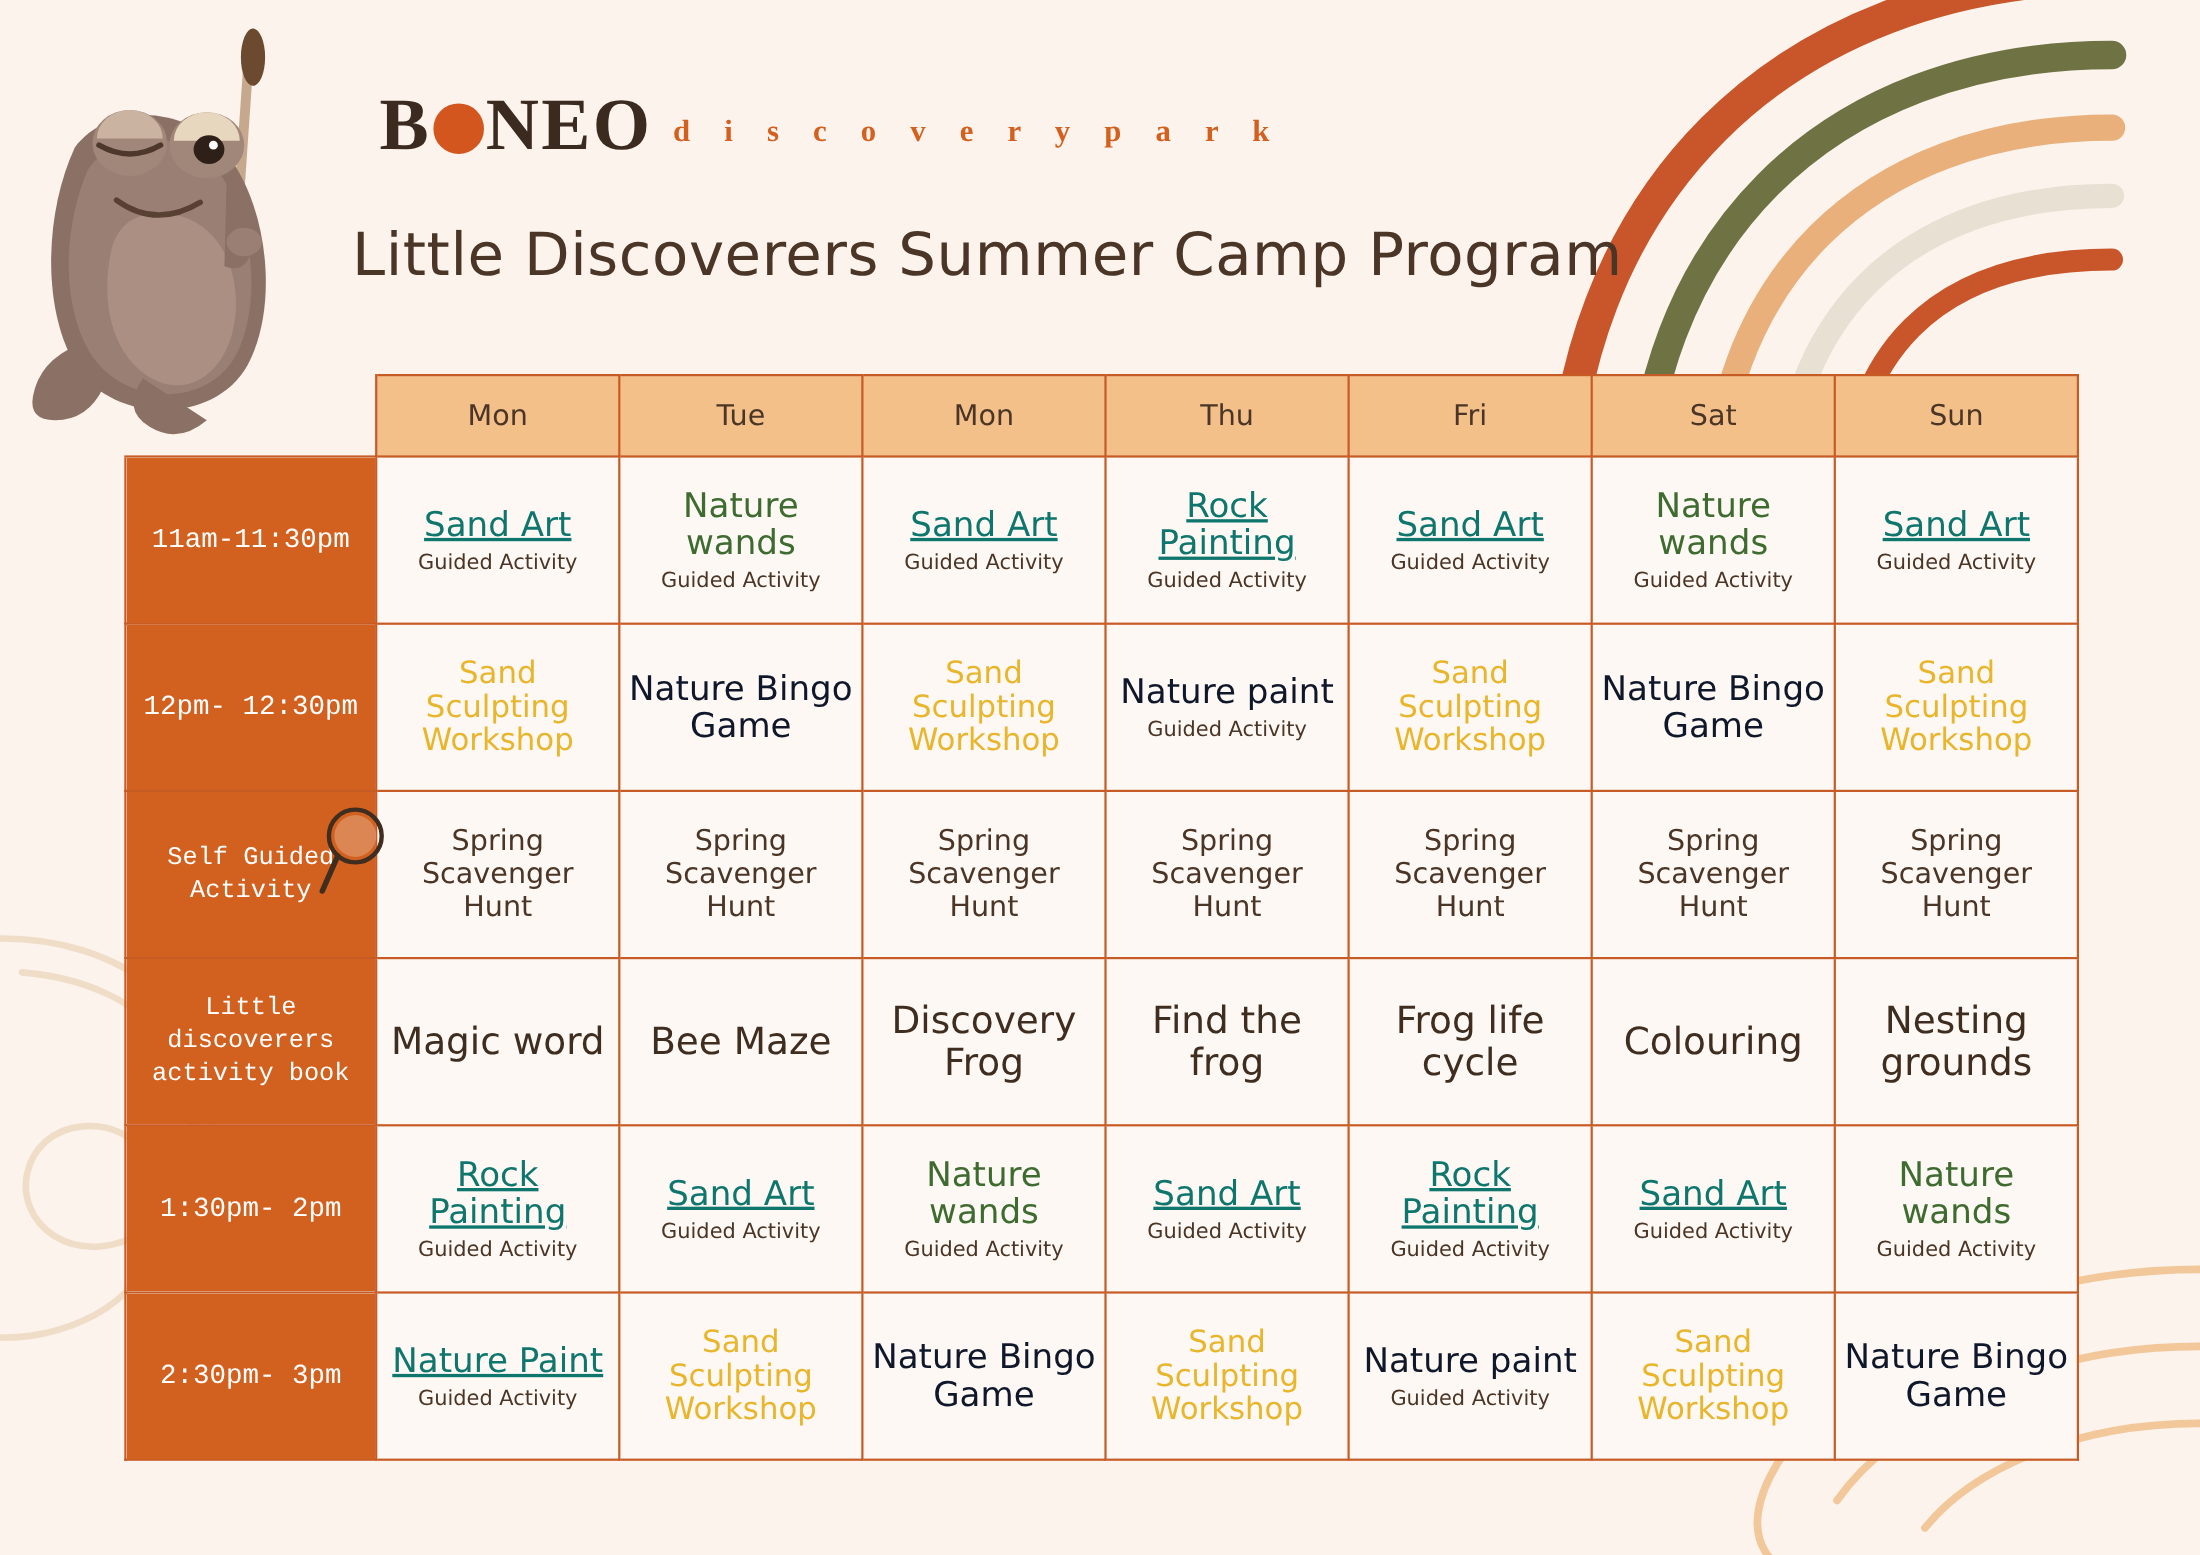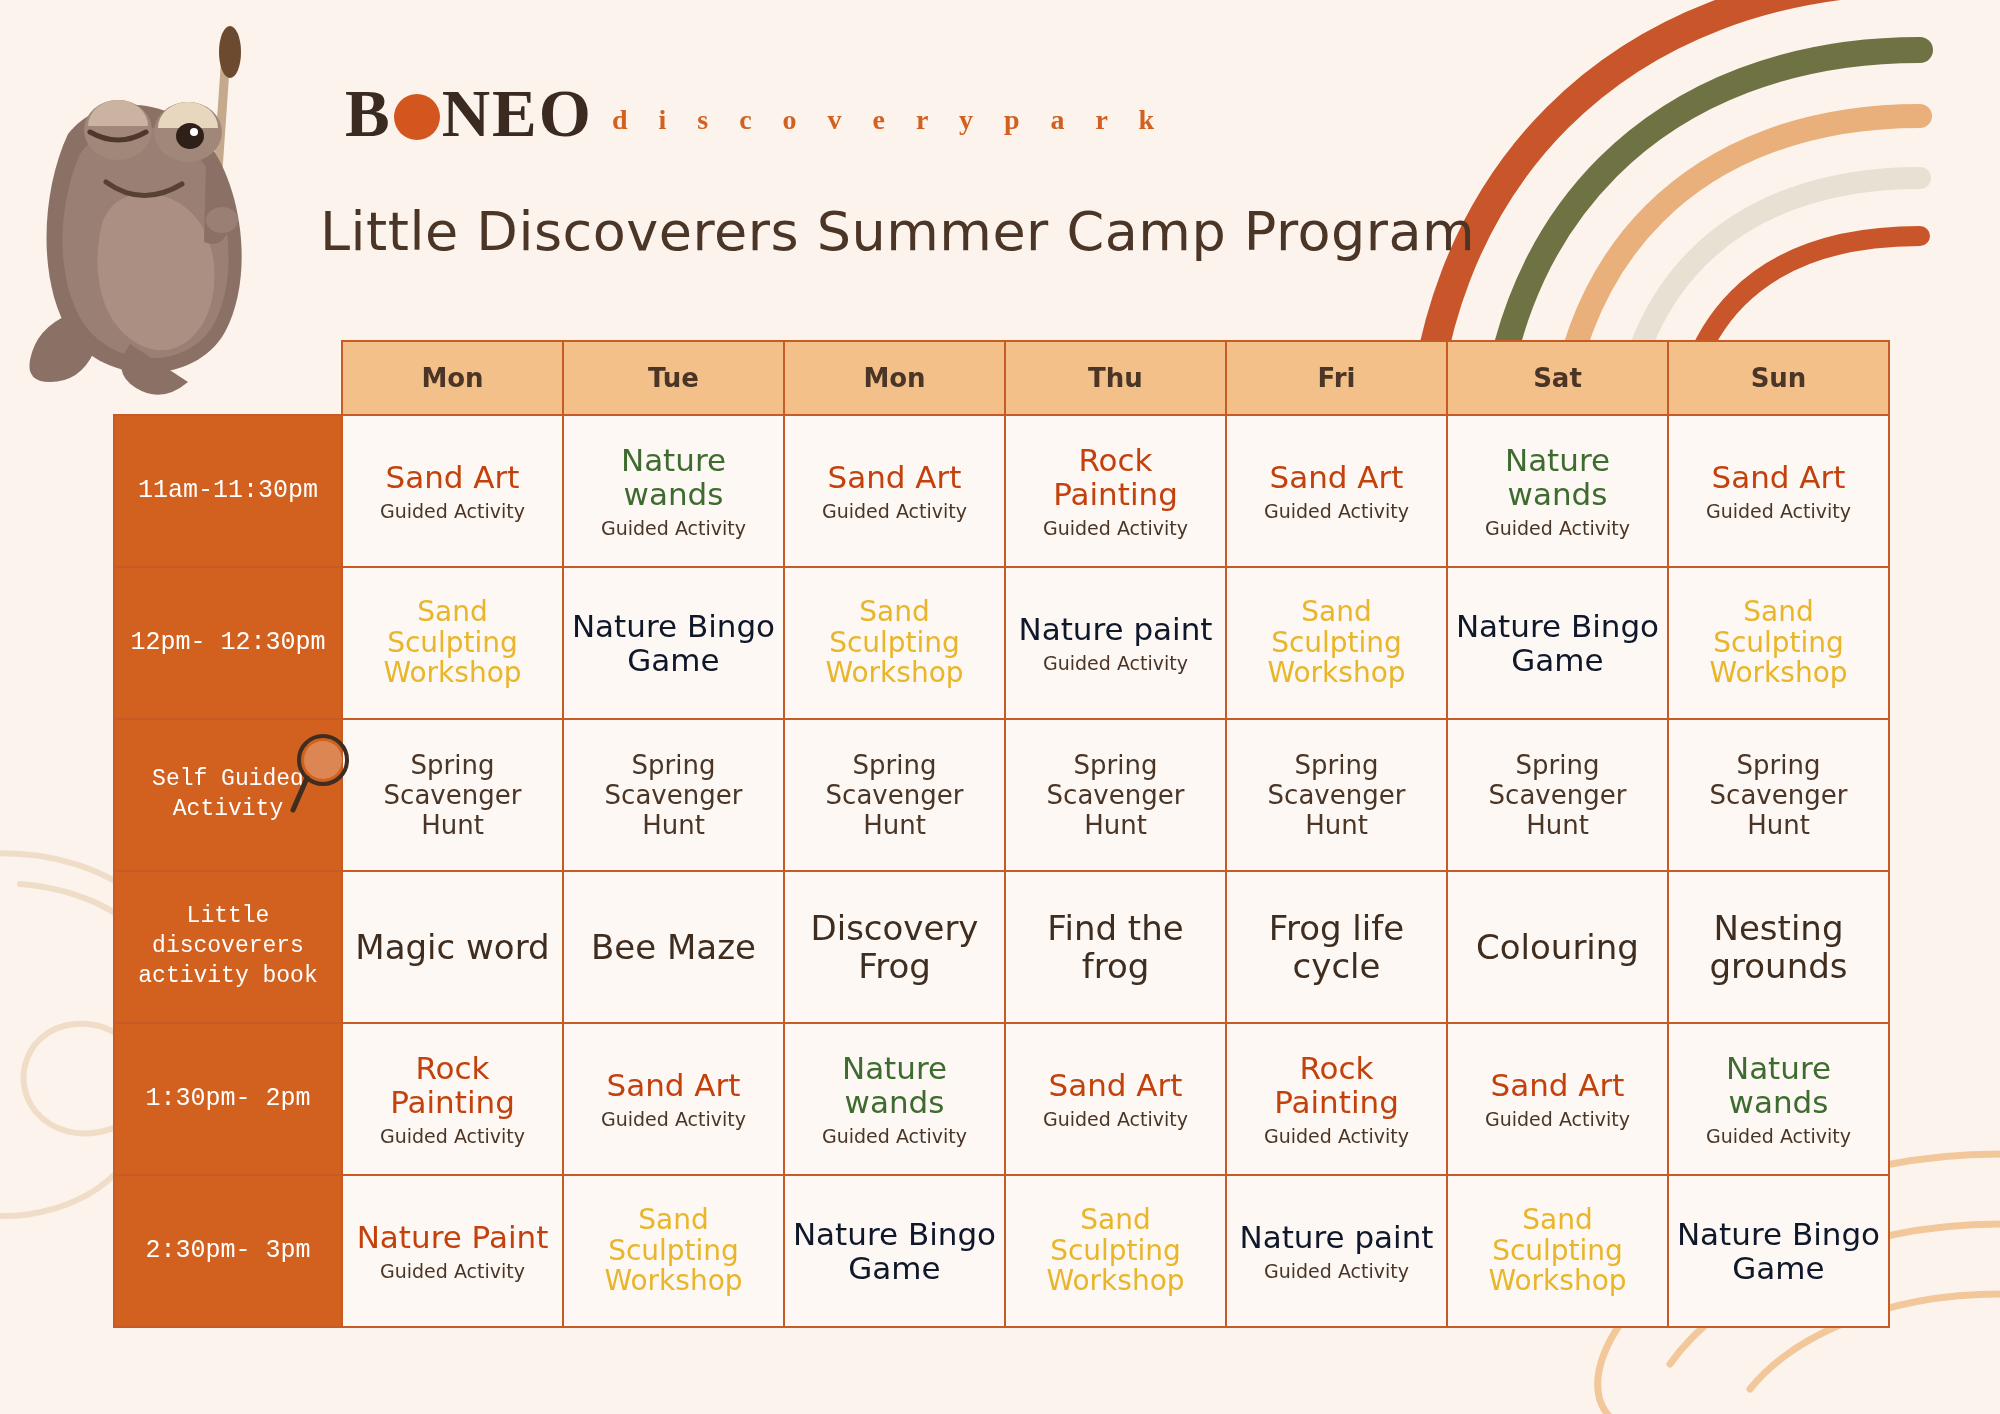--- a/index.html
+++ b/index.html
@@ -118,21 +118,21 @@
     padding: 0;
     text-align: center;
     vertical-align: middle;
   }
   .col-time { width: 228px; }
   .col-day  { width: 221px; }
 
   th.dayhead {
     background: #f3c08a;
     color: #4a3526;
-    font-weight: bold;
+    font-weight: normal;
     font-size: 26px;
     height: 72px;
     font-family: "DejaVu Sans", sans-serif;
   }
   th.corner {
     background: transparent;
     border-left-color: transparent;
     border-top-color: transparent;
   }
   td.timecell {
@@ -156,21 +156,21 @@
     line-height: 1.1;
     font-family: "DejaVu Sans", sans-serif;
   }
   .act.small { font-size: 28px; }
   .sub {
     font-size: 19px;
     color: #4a3526;
     margin-top: 6px;
     font-family: "DejaVu Sans", sans-serif;
   }
-  .c-orange { color: #c2410c; }
+  .c-orange { color: #0f766e; text-decoration: underline; }
   .c-green  { color: #3e6b2f; }
   .c-yellow { color: #e8b52b; }
   .c-brown  { color: #0f172a; }
 
   .row-scav .act { font-size: 26px; line-height: 1.16; color: #4a3526; }
   .row-book .act { font-size: 34px; line-height: 1.12; color: #3f2d20; }
 
   .magnifier {
     position: absolute;
     right: -24px;

